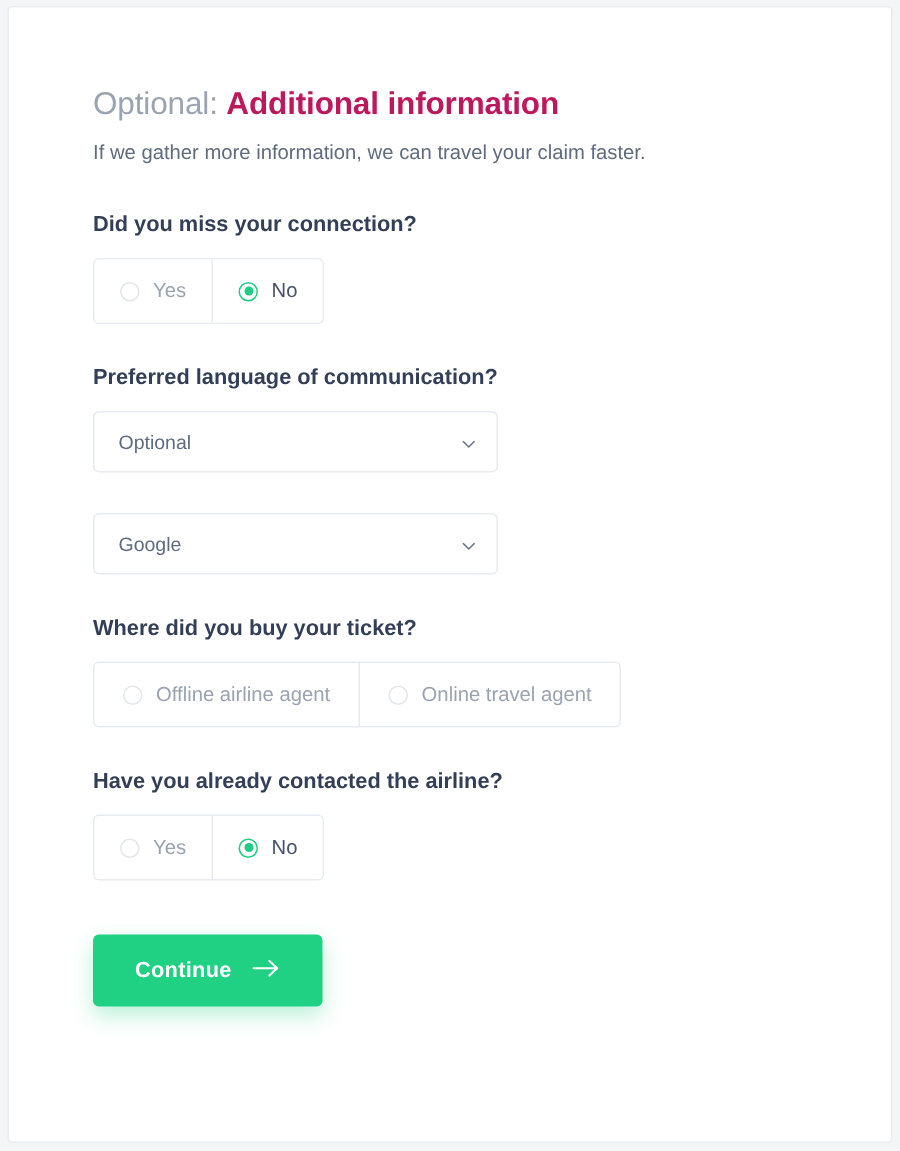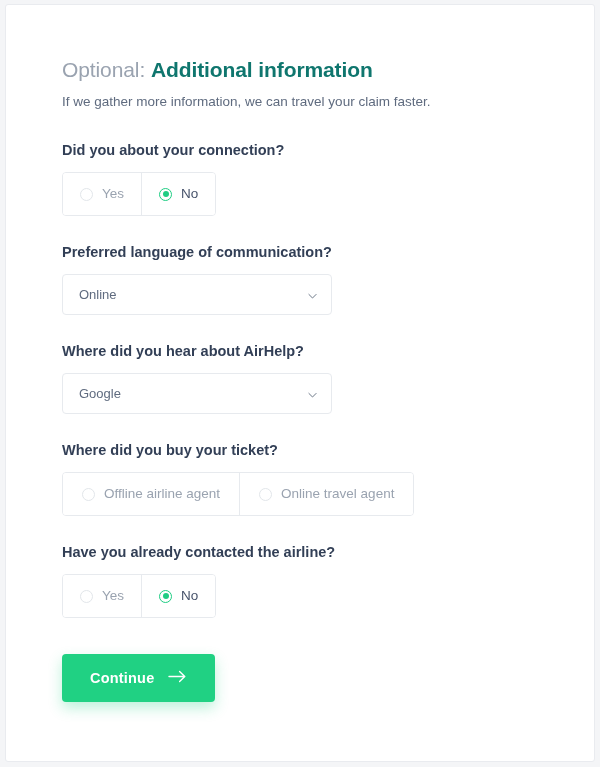--- a/index.html
+++ b/index.html
@@ -30,21 +30,21 @@
   
   .page-title {
     font-size: 21px;
     line-height: 26px;
     color: #9aa3b0;
     font-weight: 400;
     margin: 0 0 10px 0;
     letter-spacing: -0.1px;
   }
   .page-title .strong {
-    color: #0f766e;
+    color: #be185d;
     font-weight: 700;
   }
   .page-subtitle {
     font-size: 13.5px;
     line-height: 18px;
     color: #5f6b7f;
     margin: 0 0 30px 0;
     font-weight: 400;
   }
 
@@ -170,49 +170,48 @@
 <body>
 
 <div id="card">
   <div id="inner">
 
     <h1 class="page-title"><span>Optional:</span> <span class="strong">Additional information</span></h1>
 
     <p class="page-subtitle">If we gather more information, we can travel your claim faster.</p>
 
     <div class="field-block">
-      <div class="field-label">Did you about your connection?</div>
+      <div class="field-label">Did you miss your connection?</div>
       <div class="radio-group">
         <div class="radio-option">
           <span class="radio-dot"></span>
           <span class="radio-text">Yes</span>
         </div>
         <div class="radio-option selected">
           <span class="radio-dot"></span>
           <span class="radio-text">No</span>
         </div>
       </div>
     </div>
 
     <div class="field-block">
       <div class="field-label">Preferred language of communication?</div>
       <div class="select-wrap">
         <div class="select-box">
-          <span class="select-value">Online</span>
+          <span class="select-value">Optional</span>
         </div>
         <span class="chevron">
           <svg width="9" height="9" viewBox="0 0 10 7">
               <path d="M1 1.2 L5 5.2 L9 1.2" fill="none" stroke="#6b7788" stroke-width="1.1" stroke-linecap="round" stroke-linejoin="round"></path>
             </svg>
         </span>
       </div>
     </div>
 
     <div class="field-block">
-      <div class="field-label">Where did you hear about AirHelp?</div>
       <div class="select-wrap">
         <div class="select-box">
           <span class="select-value">Google</span>
         </div>
         <span class="chevron">
           <svg width="9" height="9" viewBox="0 0 10 7">
               <path d="M1 1.2 L5 5.2 L9 1.2" fill="none" stroke="#6b7788" stroke-width="1.1" stroke-linecap="round" stroke-linejoin="round"></path>
             </svg>
         </span>
       </div>

